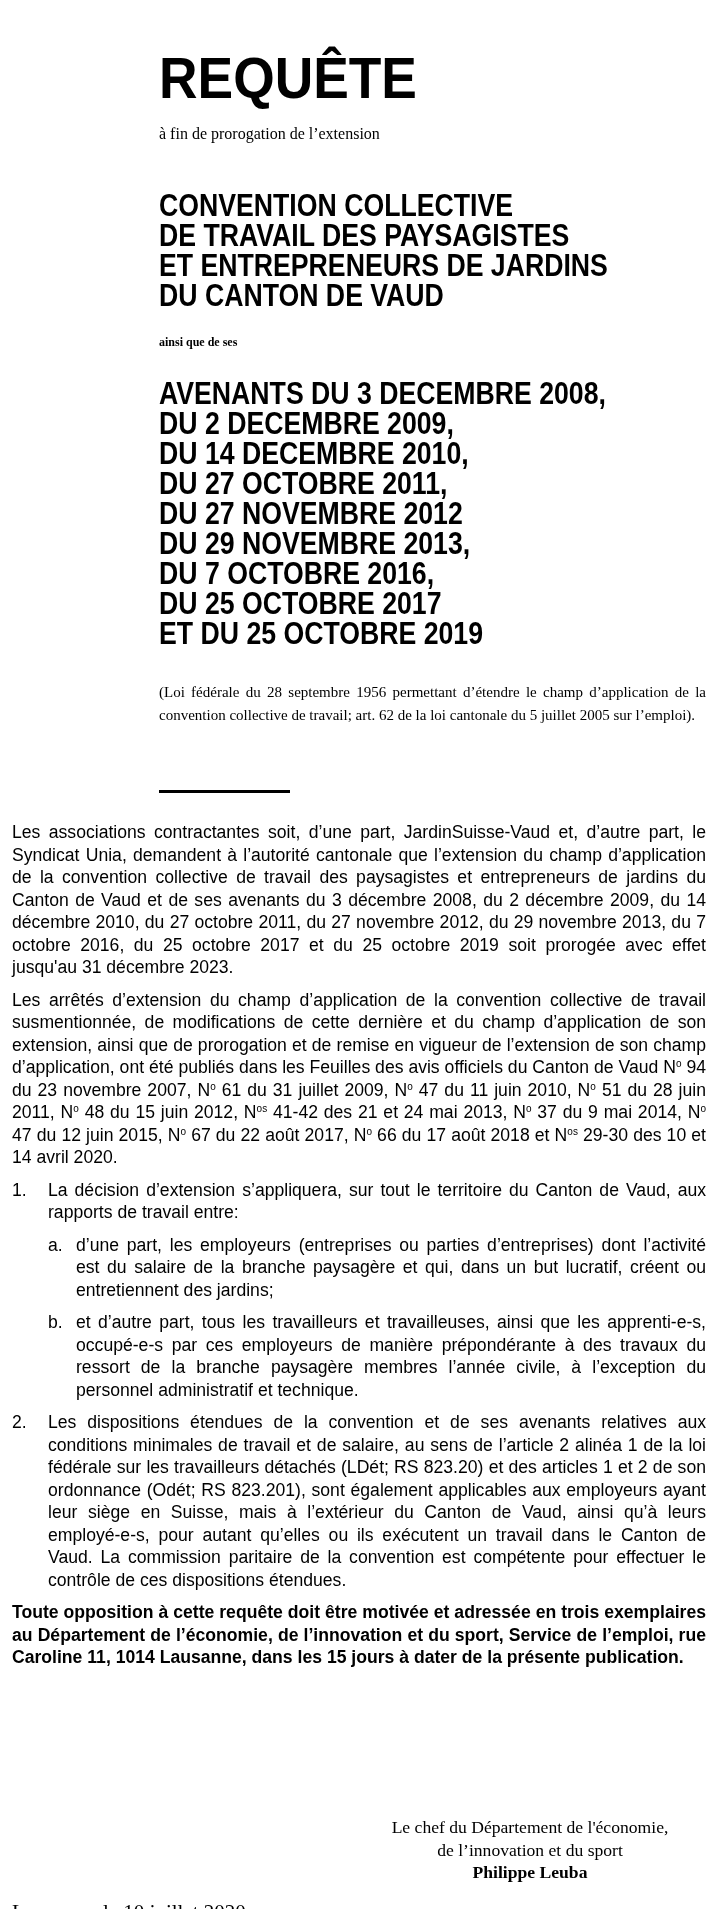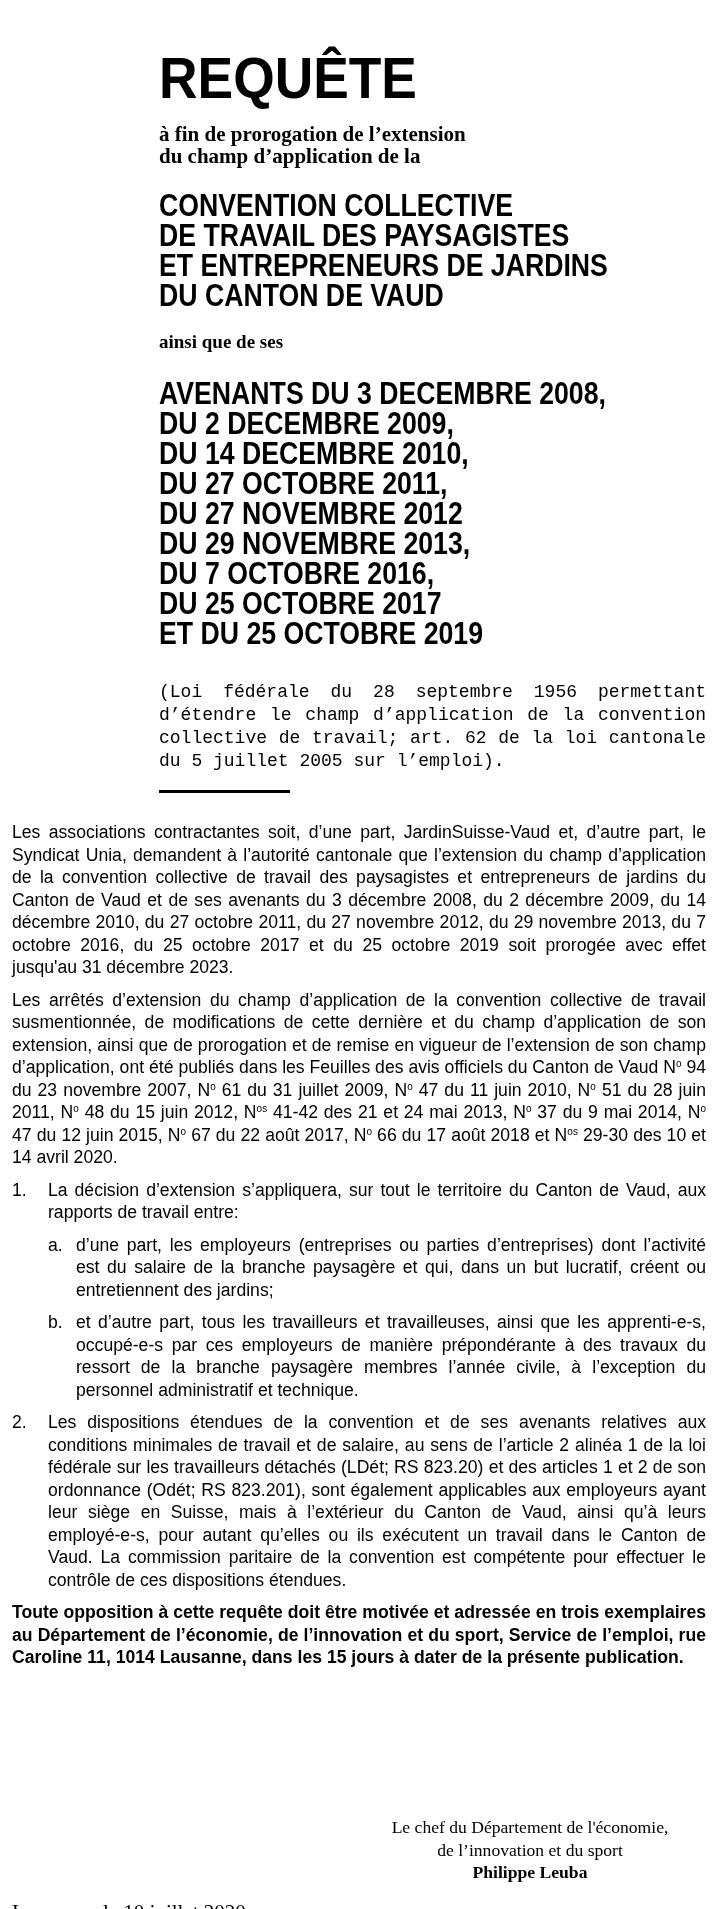--- a/index.html
+++ b/index.html
@@ -6,40 +6,40 @@
   body { width:713px; height:1909px; position:relative; overflow:hidden; color:#000; }
   .page { position:absolute; left:0; top:0; width:713px; height:1696px;margin-top:31px; }
   .title {
     position:absolute; left:159px; top:16px;
     font-family:"Liberation Sans", sans-serif; font-weight:bold;
     font-size:58px; line-height:62px; letter-spacing:0px;
     transform:scaleX(0.92); transform-origin:left top;
   }
   .subtitle {
     position:absolute; left:159px; top:92px;
-    font-family:"Liberation Serif", serif; font-weight:bold;
-    font-size:21px; line-height:22px;
+    font-family:"Liberation Serif", serif; font-weight:normal;
+    font-size:16px; line-height:22px;
   }
   .heading {
     position:absolute; left:159px;
     font-family:"Liberation Sans", sans-serif; font-weight:bold;
     font-size:31px; line-height:30px;
     transform:scaleX(0.86); transform-origin:left top;
   }
   .heading div { white-space:nowrap; }
   .h-convention { top:160px; }
   .small-bold {
     position:absolute; left:159px; top:300px;
     font-family:"Liberation Serif", serif; font-weight:bold;
-    font-size:19px; line-height:22px;
+    font-size:12px; line-height:22px;
   }
   .h-avenants { top:348px; }
   .legal-ref {
     position:absolute; left:159px; top:650px; width:547px;
-    font-family:Liberation Mono, monospace; font-size:18px; line-height:23px;
+    font-family:Liberation Serif, serif; font-size:15px; line-height:23px;
     text-align:justify;
   }
   .rule { position:absolute; left:159px; top:759px; width:131px; height:3px; background:#000; }
   .body {
     position:absolute; left:12px; top:790px; width:694px;
     font-family:Liberation Sans, sans-serif; font-size:17.6px; line-height:22.5px;
     text-align:justify;
   }
   .body p { margin:0 0 10px 0; }
   .list-item { position:relative; padding-left:36px; margin:0 0 10px 0; }
@@ -60,21 +60,20 @@
 </style>
 </head>
 <body>
 
 <div class="page">
 
   <div class="title">REQUÊTE</div>
 
   <div class="subtitle">
     <div>à fin de prorogation de l’extension</div>
-    <div>du champ d’application de la</div>
   </div>
 
   <div class="heading h-convention">
     <div>CONVENTION COLLECTIVE</div>
     <div>DE TRAVAIL DES PAYSAGISTES</div>
     <div>ET ENTREPRENEURS DE JARDINS</div>
     <div>DU CANTON DE VAUD</div>
   </div>
 
   <div class="small-bold">ainsi que de ses</div>

